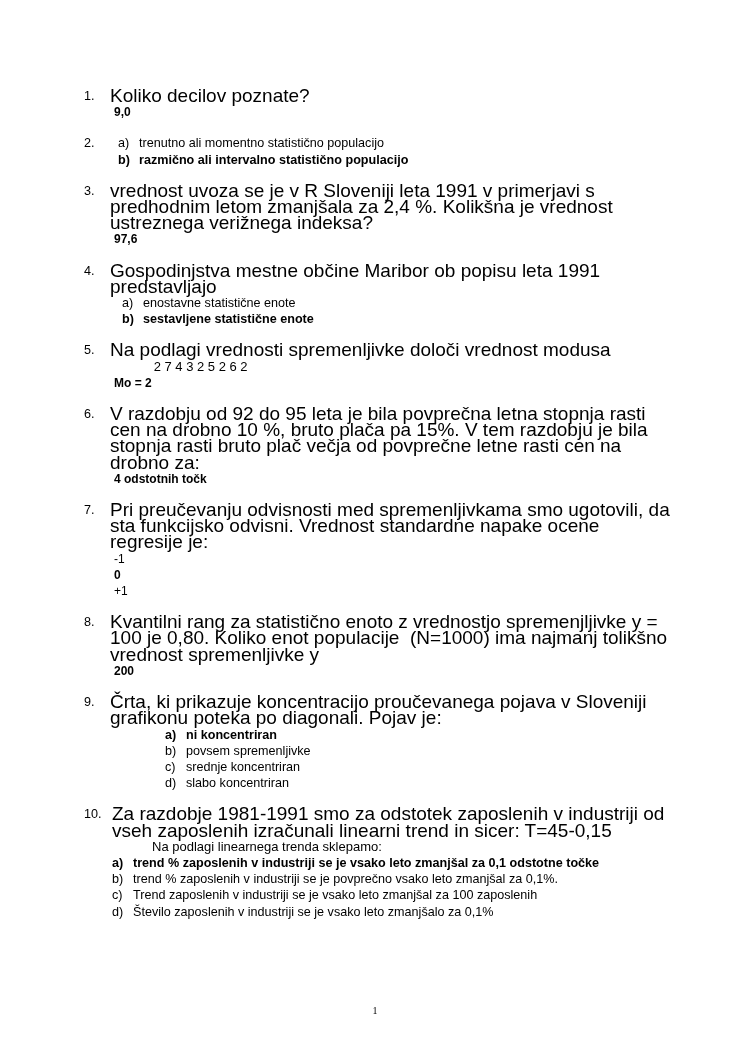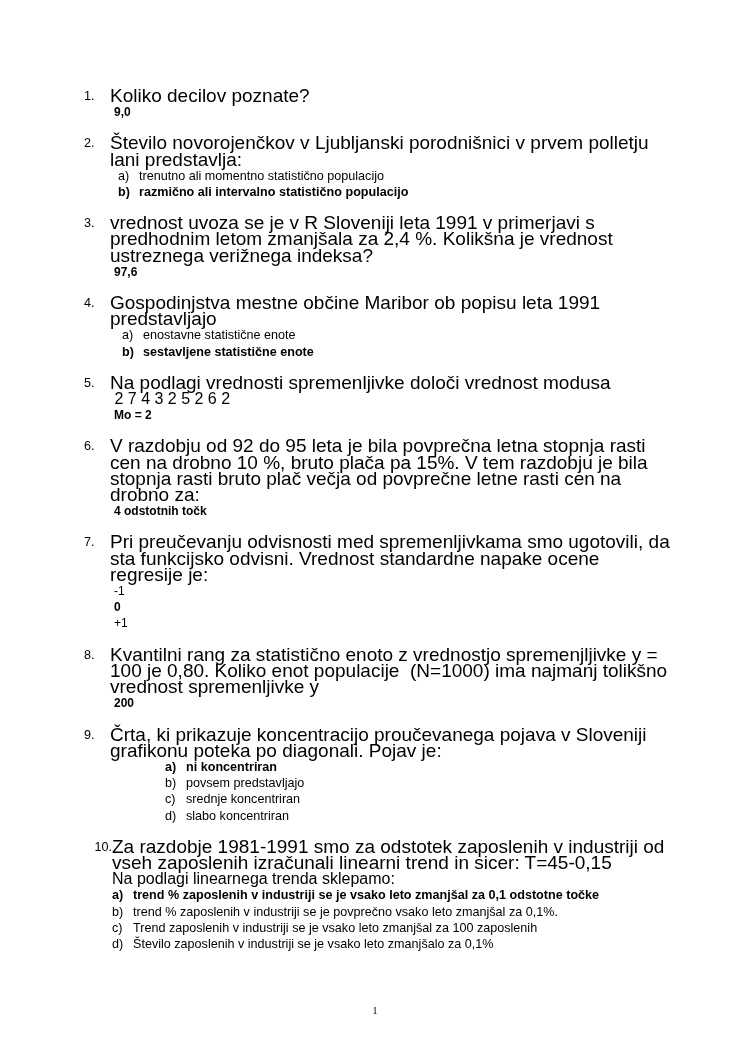--- a/index.html
+++ b/index.html
@@ -40,30 +40,31 @@
     margin-bottom: 15px;
   }
   .q-num {
     flex: 0 0 auto;
     width: 26px;
     font-size: 12.6px;
     line-height: 16.2px;
     text-align: left;
     white-space: nowrap;
   }
-  .q-num.wide { width: 28px; text-align: right; }
+  .q-num.wide { width: 28px; }
   .q-body {
     flex: 1 1 auto;
     min-width: 0;
   }
 
   .q-line {
-    font-size: 16px;
-    line-height: 16.2px;
-    white-space: pre-wrap;
+    font-size: 13px;
+    line-height: 16.2px;
+    white-space: pre-wrap;
+    margin-left: 40px;
   }
   .q-stem {
     font-size: 19px;
     line-height: 16.2px;
     white-space: pre-wrap;
   }
   .ans {
     font-size: 12px;
     line-height: 16.2px;
     font-weight: bold;
@@ -126,21 +127,20 @@
       <div class="q">
         <div class="q-num">1.</div>
         <div class="q-body">
           <div class="q-stem">Koliko decilov poznate?</div>
           <div class="ans">9,0</div>
         </div>
       </div>
       <div class="q">
         <div class="q-num">2.</div>
         <div class="q-body">
-          <div class="q-stem">Število novorojenčkov v Ljubljanski porodnišnici v prvem polletju lani predstavlja:</div>
           <div class="opts indent-a">
             <div class="opt">
               <span class="opt-letter">a)</span>
               <span class="opt-text">trenutno ali momentno statistično populacijo</span>
             </div>
             <div class="opt correct">
               <span class="opt-letter">b)</span>
               <span class="opt-text">razmično ali intervalno statistično populacijo</span>
             </div>
           </div>
@@ -204,21 +204,21 @@
         <div class="q-num">9.</div>
         <div class="q-body">
           <div class="q-stem">Črta, ki prikazuje koncentracijo proučevanega pojava v Sloveniji grafikonu poteka po diagonali. Pojav je:</div>
           <div class="opts indent-c">
             <div class="opt correct">
               <span class="opt-letter">a)</span>
               <span class="opt-text">ni koncentriran</span>
             </div>
             <div class="opt">
               <span class="opt-letter">b)</span>
-              <span class="opt-text">povsem predstavljajo</span>
+              <span class="opt-text">povsem spremenljivke</span>
             </div>
             <div class="opt">
               <span class="opt-letter">c)</span>
               <span class="opt-text">srednje koncentriran</span>
             </div>
             <div class="opt">
               <span class="opt-letter">d)</span>
               <span class="opt-text">slabo koncentriran</span>
             </div>
           </div>

